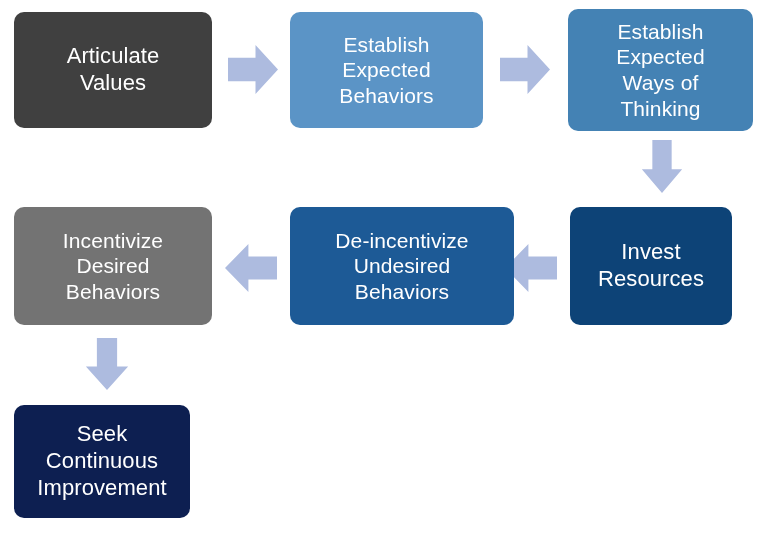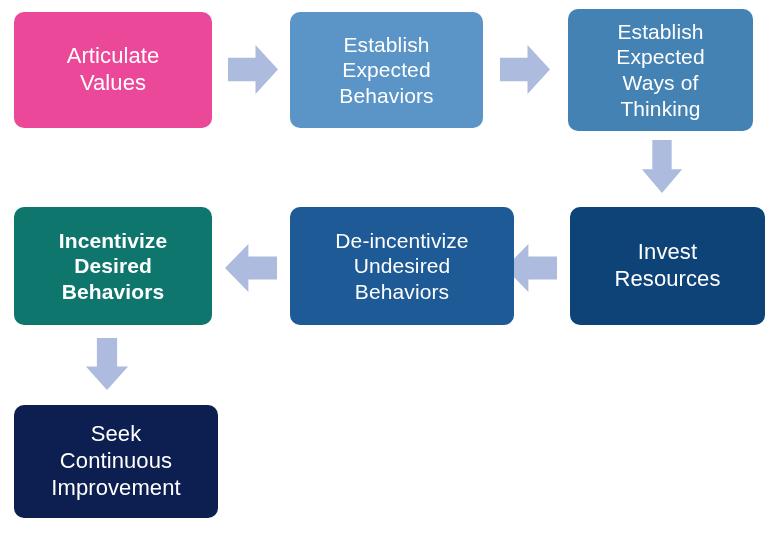--- a/index.html
+++ b/index.html
@@ -57,28 +57,28 @@
     left: 14px;  top: 207px; width: 198px; height: 118px;
     background: #36709f;
     font-size: 21px;
   }
   #node-de-incentivize-undesired-behaviors {
     left: 290px; top: 207px; width: 224px; height: 118px;
     background: #1d5a96;
     font-size: 21px;
   }
   #node-invest-resources {
-    left: 570px; top: 207px; width: 195px; height: 118px;
+    left: 570px; top: 207px; width: 162px; height: 118px;
     background: #0d4377;
     font-size: 22px;
   }
 
   
   #node-seek-continuous-improvement {
-    left: 14px;  top: 405px; width: 204px; height: 113px;
+    left: 14px;  top: 405px; width: 176px; height: 113px;
     background: #0d1f51;
     font-size: 22px;
   }
 
   
   .arrow {
     position: absolute;
     background: #adbbdf;
   }
   .arrow.right {
@@ -96,21 +96,21 @@
   #arrow-thinking-to-invest   { left: 641px; top: 140px; width: 42px; height: 53px; }
   #arrow-invest-to-deincentivize { left: 505px; top: 243px; width: 52px; height: 50px; }
   #arrow-deincentivize-to-incentivize { left: 225px; top: 243px; width: 52px; height: 50px; }
   #arrow-incentivize-to-seek  { left: 85px;  top: 338px; width: 44px; height: 52px; }
 </style>
 </head>
 <body>
 
 <div id="canvas" style="background: rgb(255, 255, 255);">
 
-  <div class="node" id="node-articulate-values" style="background: #ec4899;">Articulate
+  <div class="node" id="node-articulate-values" style="background: #404040;">Articulate
 Values</div>
 
   <div class="arrow right" id="arrow-values-to-behaviors" style="background: rgb(173, 187, 223);"></div>
 
   <div class="node" id="node-establish-expected-behaviors" style="background: rgb(91, 148, 198);">Establish
 Expected
 Behaviors</div>
 
   <div class="arrow right" id="arrow-behaviors-to-thinking" style="background: rgb(173, 187, 223);"></div>
 
@@ -125,21 +125,21 @@
 Resources</div>
 
   <div class="arrow left" id="arrow-invest-to-deincentivize" style="background: rgb(173, 187, 223);"></div>
 
   <div class="node" id="node-de-incentivize-undesired-behaviors" style="background: rgb(29, 90, 150);">De-incentivize
 Undesired
 Behaviors</div>
 
   <div class="arrow left" id="arrow-deincentivize-to-incentivize" style="background: rgb(173, 187, 223);"></div>
 
-  <div class="node" id="node-incentivize-desired-behaviors" style="background: #0f766e; font-weight: bold;">Incentivize
+  <div class="node" id="node-incentivize-desired-behaviors" style="background: #737373;">Incentivize
 Desired
 Behaviors</div>
 
   <div class="arrow down" id="arrow-incentivize-to-seek" style="background: rgb(173, 187, 223);"></div>
 
   <div class="node" id="node-seek-continuous-improvement" style="background: rgb(13, 31, 81);">Seek
 Continuous
 Improvement</div>
 
 </div>

